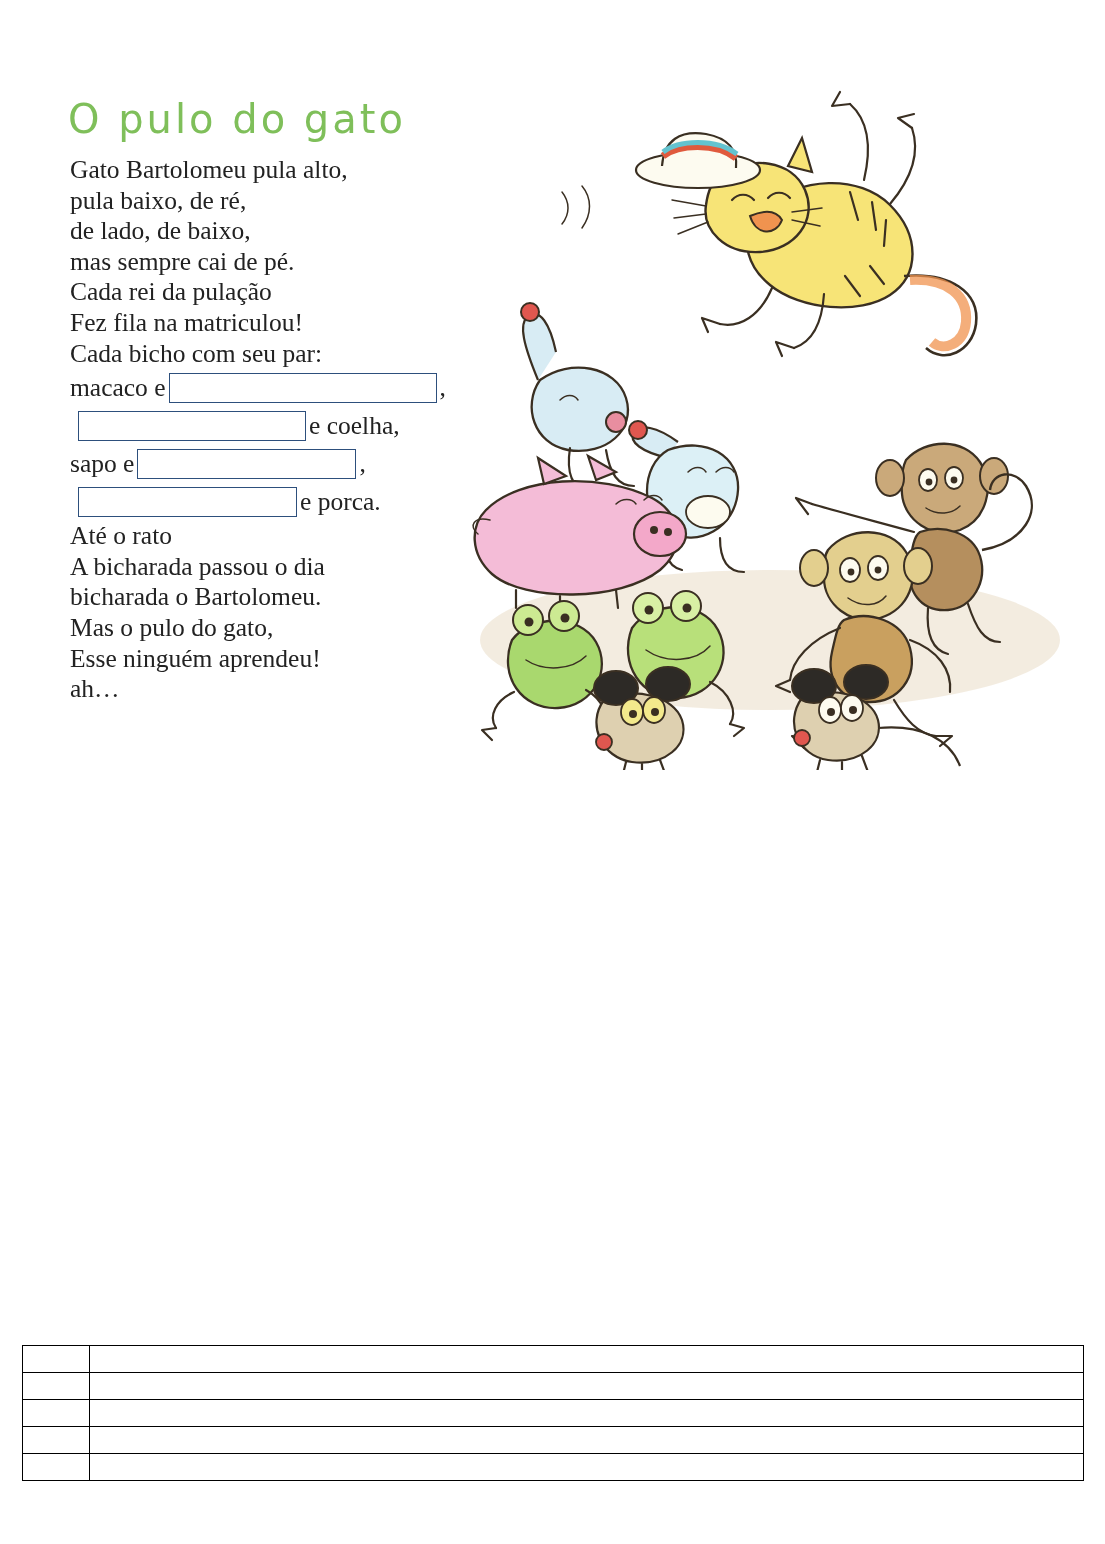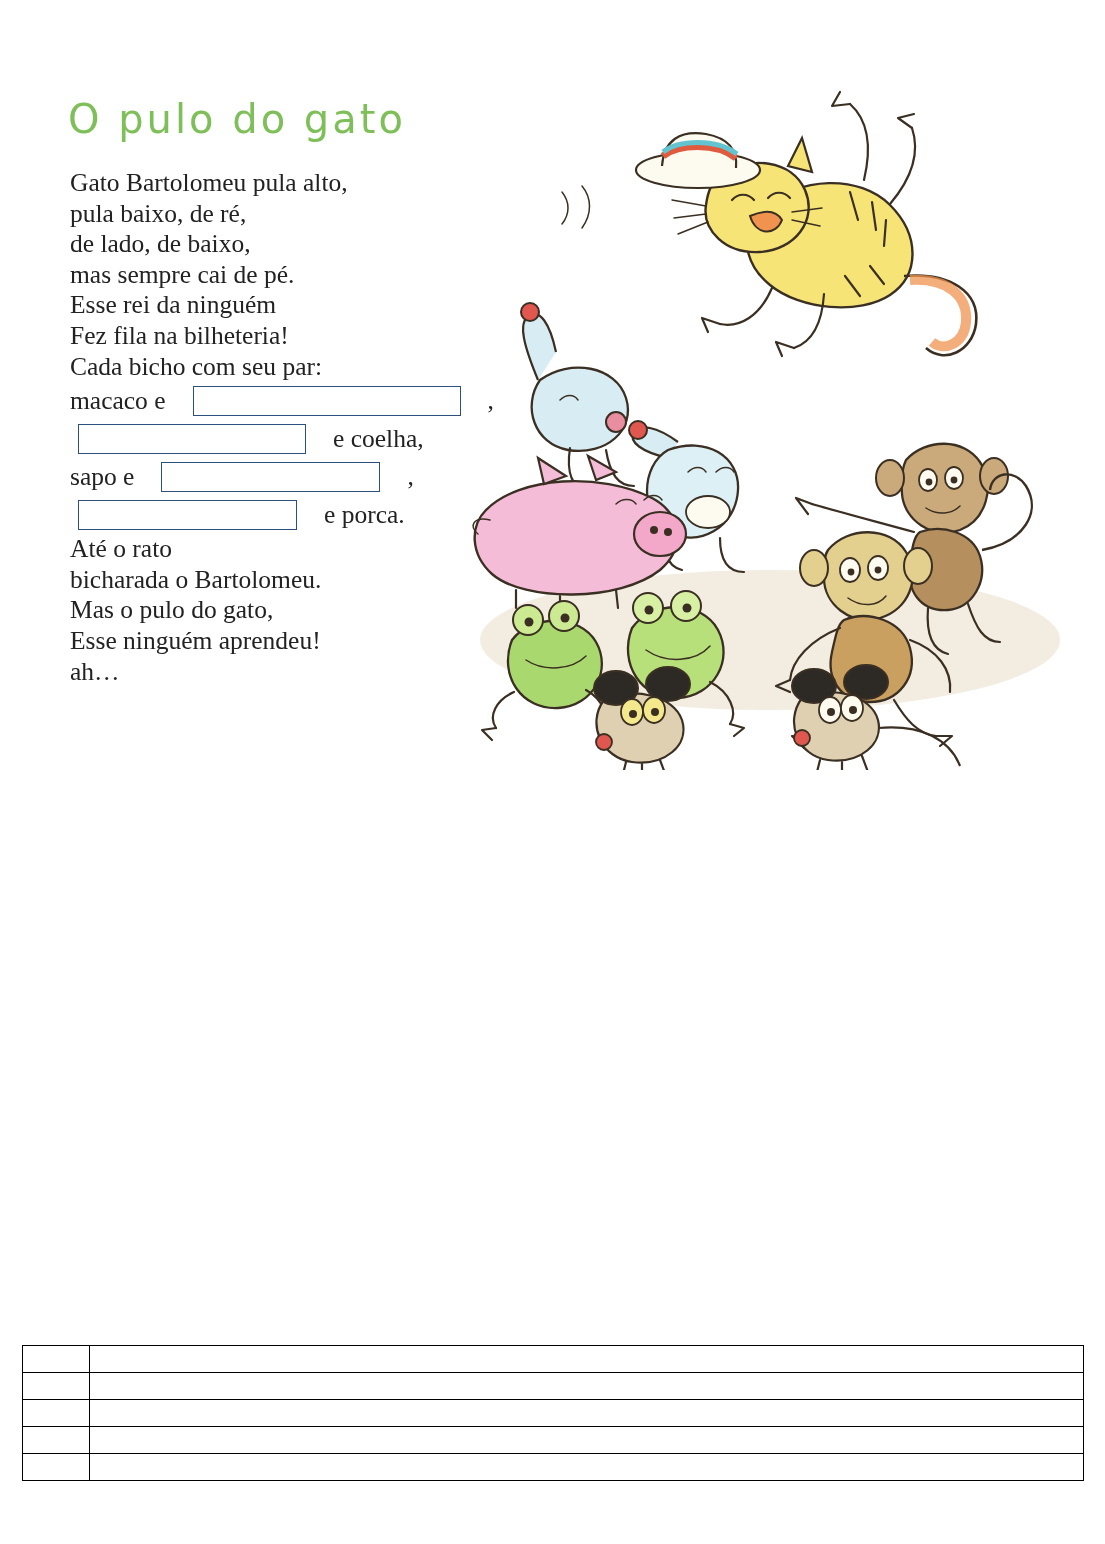--- a/index.html
+++ b/index.html
@@ -33,35 +33,34 @@
     letter-spacing: 3px;
     color: #7fbf5a;
     font-weight: 400;
     white-space: nowrap;
   }
 
   
   .poem {
     position: absolute;
     left: 70px;
-    top: 168px;
+    top: 155px;
     width: 470px;
     font-size: 25.5px;
     line-height: 30.6px;
     color: #222222;
   }
   .line {
     white-space: nowrap;
     height: 30.6px;
     display: flex;
     align-items: center;
   }
   .line.with-blank {
     height: 38px;
-    gap: 24px;
   }
 
   .blank {
     display: inline-block;
     border: 1px solid #2d4f7c;
     background: #ffffff;
     height: 26px;
     vertical-align: middle;
     margin: 0 3px;
   }
@@ -113,24 +112,24 @@
     <div class="line">
       <span>pula baixo, de ré,</span>
     </div>
     <div class="line">
       <span>de lado, de baixo,</span>
     </div>
     <div class="line">
       <span>mas sempre cai de pé.</span>
     </div>
     <div class="line">
-      <span>Esse rei da ninguém</span>
-    </div>
-    <div class="line">
-      <span>Fez fila na bilheteria!</span>
+      <span>Cada rei da pulação</span>
+    </div>
+    <div class="line">
+      <span>Fez fila na matriculou!</span>
     </div>
     <div class="line">
       <span>Cada bicho com seu par:</span>
     </div>
 
     <div class="line with-blank">
       <span>macaco e</span>
       <input class="blank w1" type="text" value="" style="">
       <span>,</span>
     </div>
@@ -149,20 +148,23 @@
     <div class="line with-blank">
       <input class="blank w4 indent-blank" type="text" value="" style="">
       <span>e porca.</span>
     </div>
 
     <div class="line">
       <span>Até o rato</span>
     </div>
 
 
+    <div class="line">
+      <span>A bicharada passou o dia</span>
+    </div>
     <div class="line">
       <span>bicharada o Bartolomeu.</span>
     </div>
     <div class="line">
       <span>Mas o pulo do gato,</span>
     </div>
     <div class="line">
       <span>Esse ninguém aprendeu!</span>
     </div>
     <div class="line">

